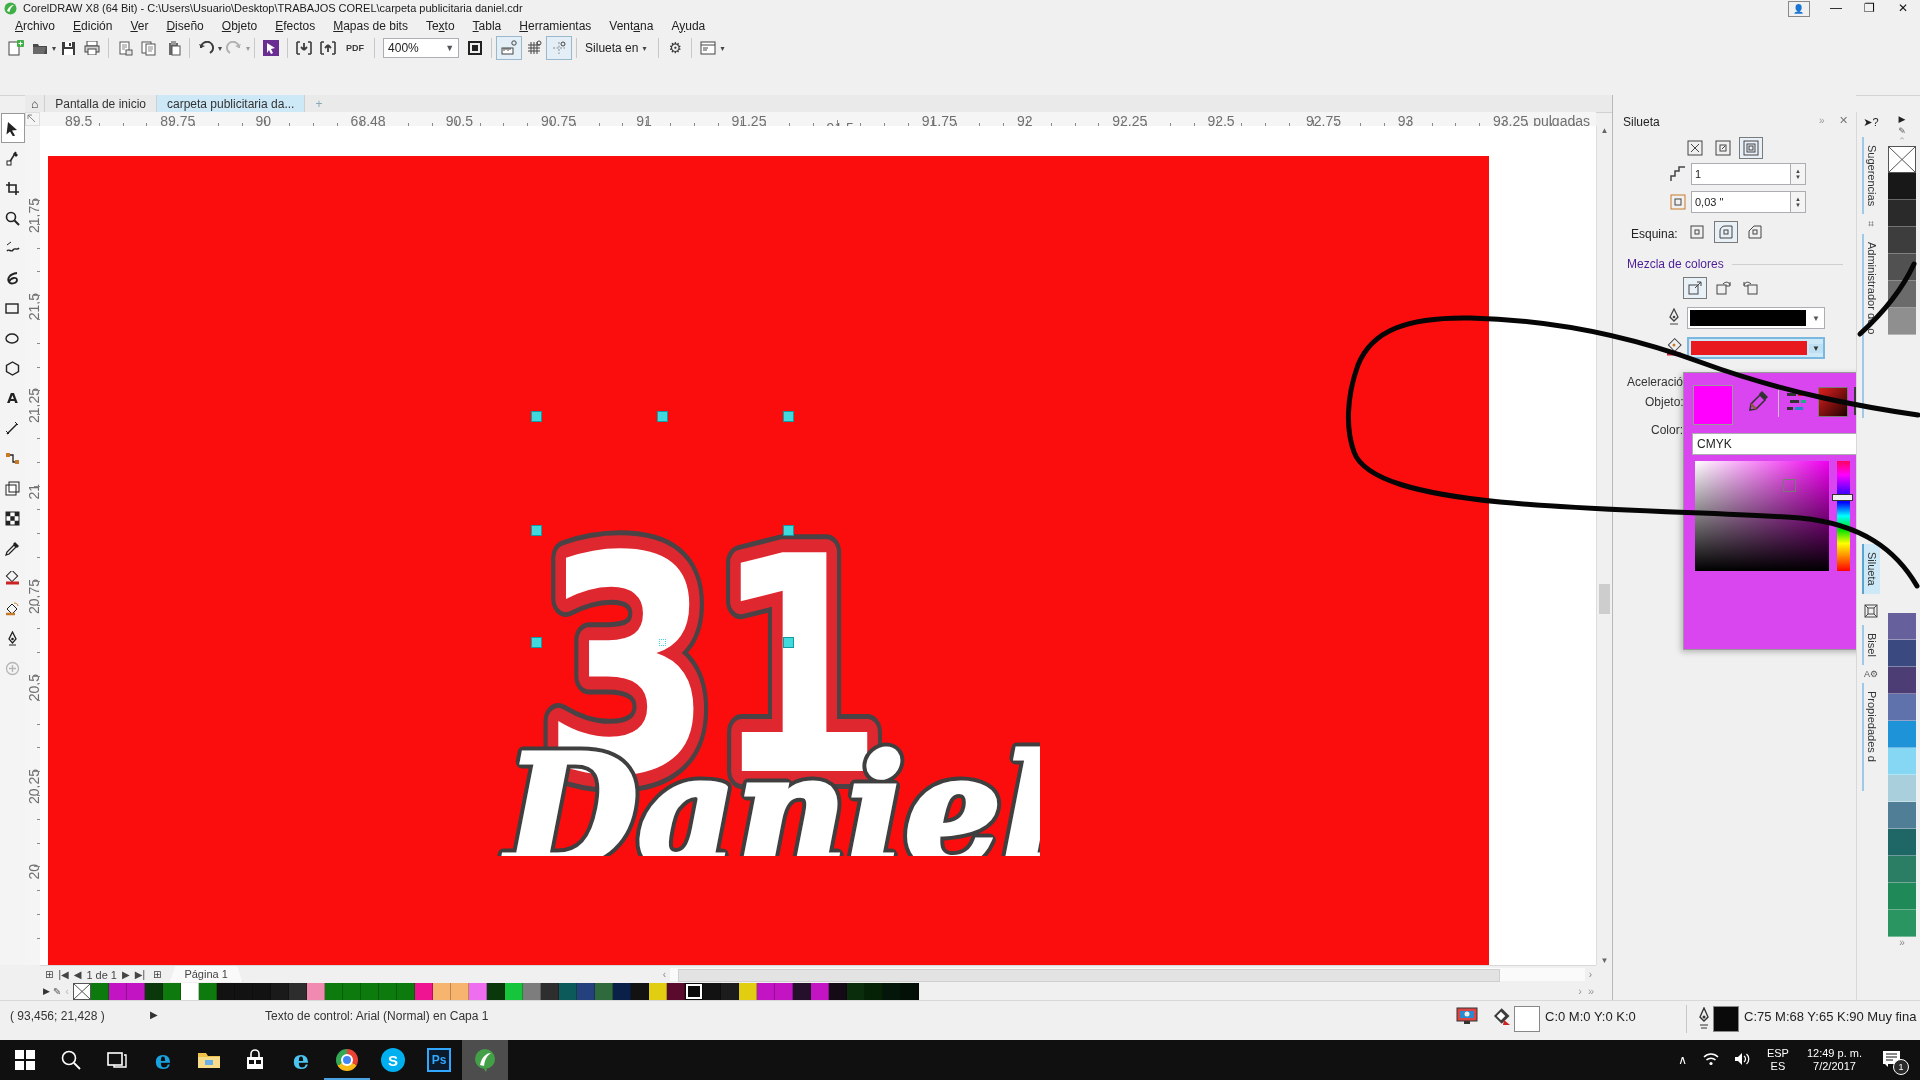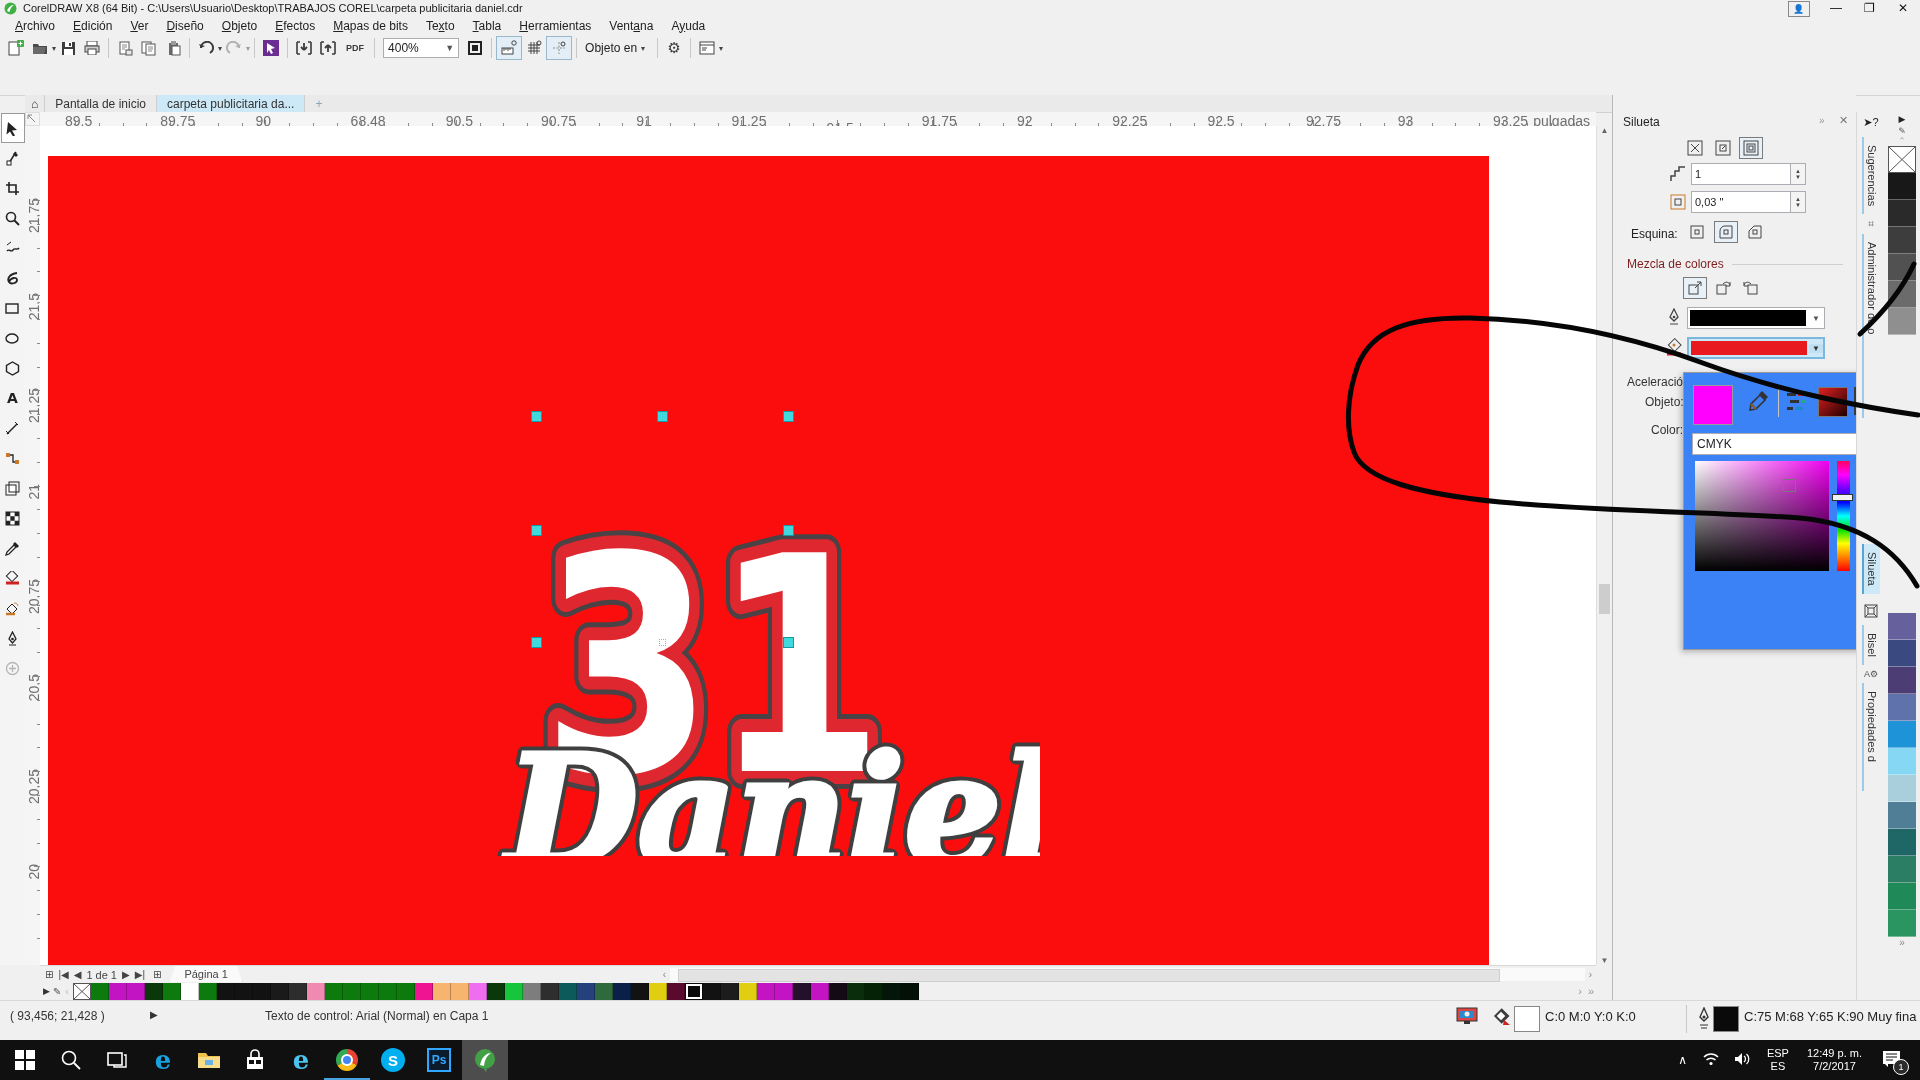--- a/index.html
+++ b/index.html
@@ -176,21 +176,21 @@
         <circle cx="13" cy="3" r="2" fill="none" stroke="#444"></circle>
       </svg>
     </span>
   <span class="tb-btn" style="border:1px solid #9ab8cc;background:#e4eef6;">
       <svg width="16" height="16">
         <path d="M8 2v12M2 8h12" stroke="#888" stroke-dasharray="2 1.5"></path>
         <circle cx="12" cy="4" r="2" fill="none" stroke="#444"></circle>
       </svg>
     </span>
   <span class="sep"></span>
-  <span style="margin:0 4px;">Objeto en</span>
+  <span style="margin:0 4px;">Silueta en</span>
   <span style="font-size:8px;color:#444;margin-right:8px;">▾</span>
   <span class="sep"></span>
   <span class="tb-btn" style="font-size:15px;">⚙</span>
   <span class="sep"></span>
   <span class="tb-btn">
       <svg width="16" height="14">
         <rect x="1" y="1" width="14" height="12" fill="#fff" stroke="#444"></rect>
         <path d="M1 4h14" stroke="#444"></path>
         <path d="M3 7h5M3 9h4" stroke="#444"></path>
       </svg>
@@ -741,21 +741,21 @@
       </span>
     <span class="mini-btn" style="margin-left:5px;">
         <svg width="14" height="14">
           <path d="M1 13V6l5-5h7v12z" fill="none" stroke="#444"></path>
           <rect x="5" y="5" width="4" height="4" fill="none" stroke="#444"></rect>
         </svg>
       </span>
   </div>
 
   <div class="abs row" style="left:14px;top:162px;width:216px;">
-    <span style="color:#7f1d1d;">Mezcla de colores</span>
+    <span style="color:#4c1d95;">Mezcla de colores</span>
     <span style="flex:1;height:1px;background:#cfcfcf;margin-left:8px;"></span>
   </div>
 
   <div class="abs row" style="left:70px;top:182px;">
     <span class="mini-btn sel">
         <svg width="16" height="16">
           <rect x="2" y="5" width="9" height="9" fill="none" stroke="#444"></rect>
           <path d="M8 8l6-6m-4 0h4v4" fill="none" stroke="#444"></path>
         </svg>
       </span>
@@ -797,21 +797,21 @@
       <span id="docker-fill-swatch" style="flex: 1 1 0%; height: 14px; margin: 2px; background: rgb(232, 25, 31);"></span>
       <span style="font-size:8px;color:#333;padding:0 3px;background:#bfe0f2;">▼</span>
     </span>
   </div>
 
   <span class="abs" style="left:14px;top:280px;color:#333;">Aceleración</span>
   <span class="abs" style="left:32px;top:300px;color:#333;">Objeto:</span>
   <span class="abs" style="left:38px;top:328px;color:#333;">Color:</span>
 </div>
 
-<div class="abs" style="left:1683px;top:372px;width:216px;height:278px;background:#3b82f6;border:1px solid #9a9a9a;box-shadow:-2px 2px 6px rgba(0,0,0,.25);box-sizing:border-box;">
+<div class="abs" style="left:1683px;top:372px;width:216px;height:278px;background:#d946ef;border:1px solid #9a9a9a;box-shadow:-2px 2px 6px rgba(0,0,0,.25);box-sizing:border-box;">
   <span class="abs" style="right:6px;top:2px;font-weight:bold;font-size:14px;color:#111;">✕</span>
   <span class="abs" id="picker-current" style="left: 9px; top: 12px; width: 38px; height: 38px; border: 1px solid rgb(153, 153, 153); background: rgb(255, 0, 255);"></span>
   <span class="abs" style="left:64px;top:16px;"><svg width="22" height="24">
         <path d="M14 2l6 6-3 3-6-6z" fill="#333"></path>
         <path d="M12 6L3 15l-1 6 6-1 9-9z" fill="none" stroke="#333" stroke-width="1.6"></path>
         <path d="M3 15l5 5" stroke="#8a5a2a" stroke-width="2"></path>
       </svg></span>
   <span class="abs" style="left:94px;top:14px;width:1px;height:30px;background:#c4c4c4;"></span>
   <span class="abs" style="left:102px;top:18px;"><svg width="24" height="22">
         <rect x="1" y="2" width="9" height="3" fill="#333"></rect>

